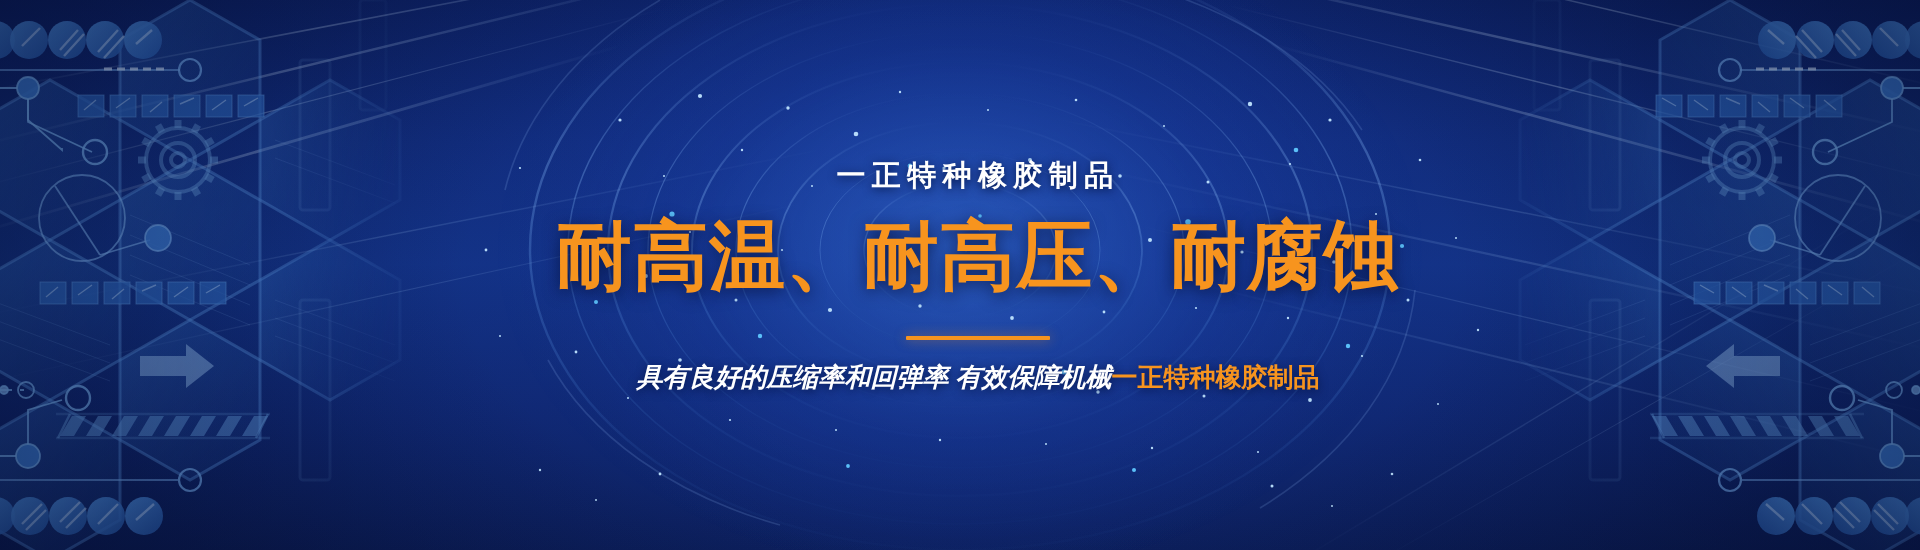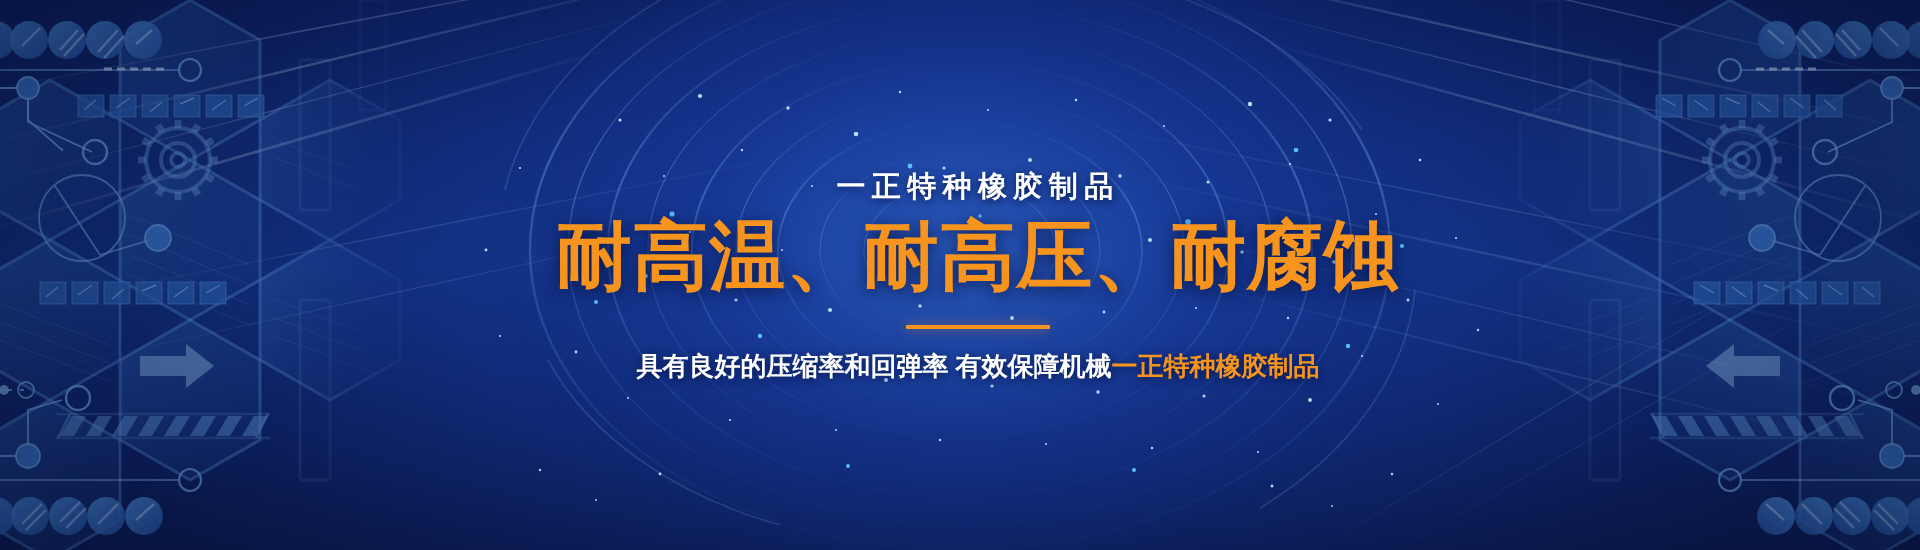--- a/index.html
+++ b/index.html
@@ -23,26 +23,26 @@
   .side{position:absolute;top:0;height:550px;width:430px;pointer-events:none;}
   #side-left{left:0;}
   #side-right{right:0;transform:scaleX(-1);}
 
   
   #center{position:absolute;left:0;right:0;top:0;height:550px;
     display:flex;flex-direction:column;align-items:center;justify-content:center;padding-left:36px;}
   #eyebrow{color:#ffffff;font-size:29px;letter-spacing:.22em;font-weight:700;
     text-shadow:0 2px 10px rgba(0,15,60,.85);margin:0 0 16px 0;line-height:1;}
   #headline{font-size:76px;font-weight:900;color:#f7941e;line-height:1;letter-spacing:.01em;
-    text-shadow:0 3px 16px rgba(4,14,54,.75);margin:1px;white-space:nowrap;}
+    text-shadow:0 3px 16px rgba(4,14,54,.75);margin:12px;white-space:nowrap;}
   #divider{width:144px;height:4px;background:#f7941e;margin:30px 0 24px 0;border-radius:1px;
     box-shadow:0 0 12px rgba(247,148,30,.5);}
   #subline{font-size:26px;font-weight:700;line-height:1;white-space:nowrap;
     text-shadow:0 2px 10px rgba(0,15,60,.8);}
-  #subline .w{color:#ffffff;}
+  #subline .w{color:#ffffff;font-style:italic;}
   #subline .o{color:#f7941e;}
 </style>
 </head>
 <body>
 
 <div id="banner">
 
   <svg class="layer" id="rings" viewBox="0 0 1920 550" preserveAspectRatio="none">
     <defs>
       <linearGradient id="ringg" x1="0" y1="0" x2="0" y2="1">

